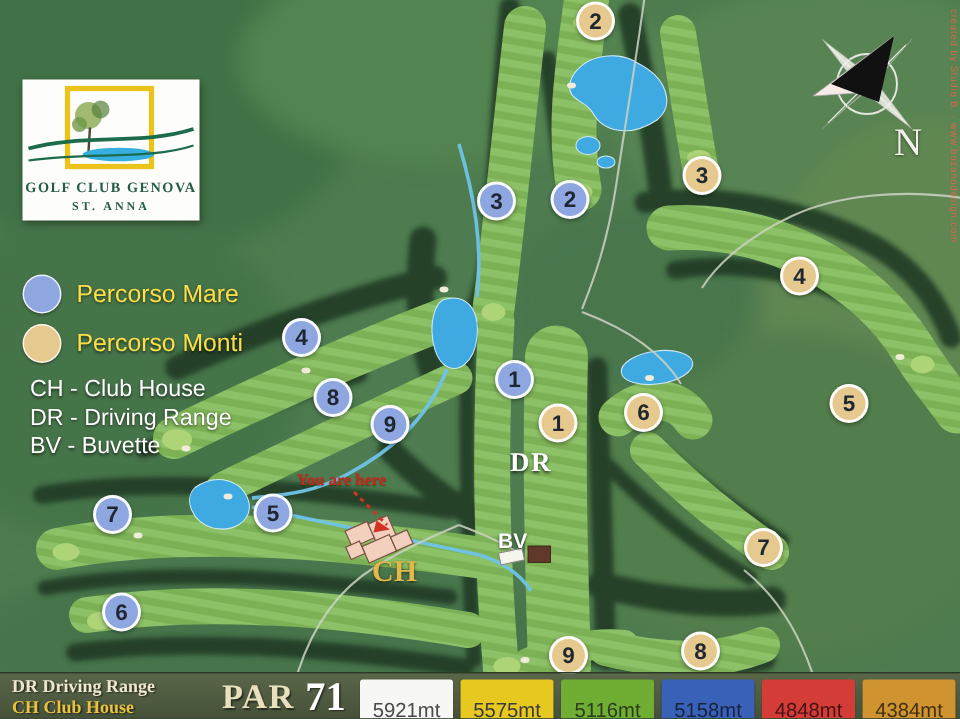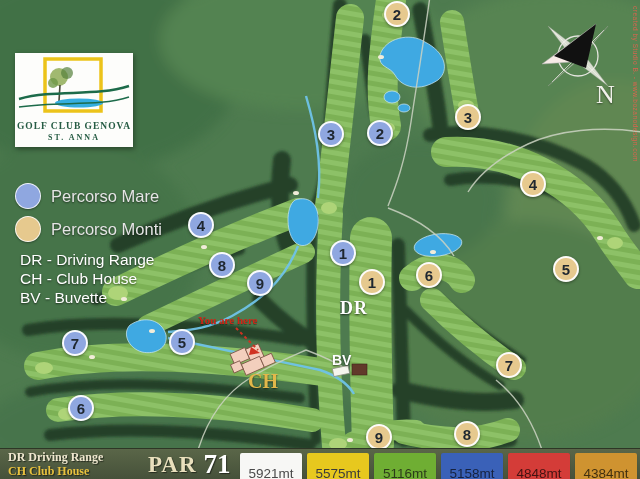--- a/index.html
+++ b/index.html
@@ -15,21 +15,21 @@
               font-family:"Liberation Serif",serif;font-weight:bold;font-size:9.5px;
               letter-spacing:1px;color:#2760452;color:#265c44;}
   .logo-sub{position:absolute;left:0;top:80px;width:118px;text-align:center;
             font-family:"Liberation Serif",serif;font-weight:bold;font-size:8px;
             letter-spacing:2px;color:#265c44;}
 
   
   .legend-row{position:absolute;display:flex;align-items:center;gap:10px;}
   .legend-swatch{width:24px;height:24px;border-radius:50%;border:1.5px solid rgba(255,255,255,.85);
                  box-shadow:0 1px 2px rgba(0,0,0,.35);}
-  .legend-label{color:#e5e5e5;font-size:16.5px;text-shadow:0 1px 2px rgba(0,0,0,.6);}
+  .legend-label{color:#fde047;font-size:16.5px;text-shadow:0 1px 2px rgba(0,0,0,.6);}
   .legend-abbrev{position:absolute;left:20px;top:250px;color:#fff;font-size:15.5px;
                  line-height:19px;text-shadow:0 1px 2px rgba(0,0,0,.6);}
 
   
   .marker{position:absolute;width:26px;height:26px;border-radius:50%;
           border:2px solid rgba(255,255,255,.95);box-sizing:border-box;
           display:flex;align-items:center;justify-content:center;
           font-size:15px;font-weight:bold;color:#1f2730;
           box-shadow:0 1px 3px rgba(0,0,0,.4);}
 
@@ -224,22 +224,22 @@
 
     <div class="legend-row" style="left:15px;top:183px;">
       <div class="legend-swatch" style="background: rgb(143, 167, 224);"></div>
       <div class="legend-label">Percorso Mare</div>
     </div>
     <div class="legend-row" style="left:15px;top:216px;">
       <div class="legend-swatch" style="background: rgb(230, 201, 142);"></div>
       <div class="legend-label">Percorso Monti</div>
     </div>
     <div class="legend-abbrev">
+      <div>CH - Club House</div>
       <div>DR - Driving Range</div>
-      <div>CH - Club House</div>
       <div>BV - Buvette</div>
     </div>
 
     <svg class="compass" width="80" height="80" viewBox="0 0 80 80">
       <circle cx="38" cy="38" r="20" fill="none" stroke="#e6e6e0" stroke-width="1.3"></circle>
       <line x1="12" y1="12" x2="64" y2="64" stroke="#e6e6e0" stroke-width=".8"></line>
       <line x1="64" y1="12" x2="12" y2="64" stroke="#e6e6e0" stroke-width=".8"></line>
       <polygon points="8,8 42,34 68,68 34,42" fill="#f0efe8" opacity=".85" stroke="#9aa094" stroke-width=".4"></polygon>
       <polygon points="68,8 44,36 8,68 36,44" fill="#f0efe8" opacity=".85" stroke="#9aa094" stroke-width=".4"></polygon>
       <polygon points="2,46 56,6 32,44" fill="#f6ebe6" stroke="#aaa" stroke-width=".5"></polygon>

